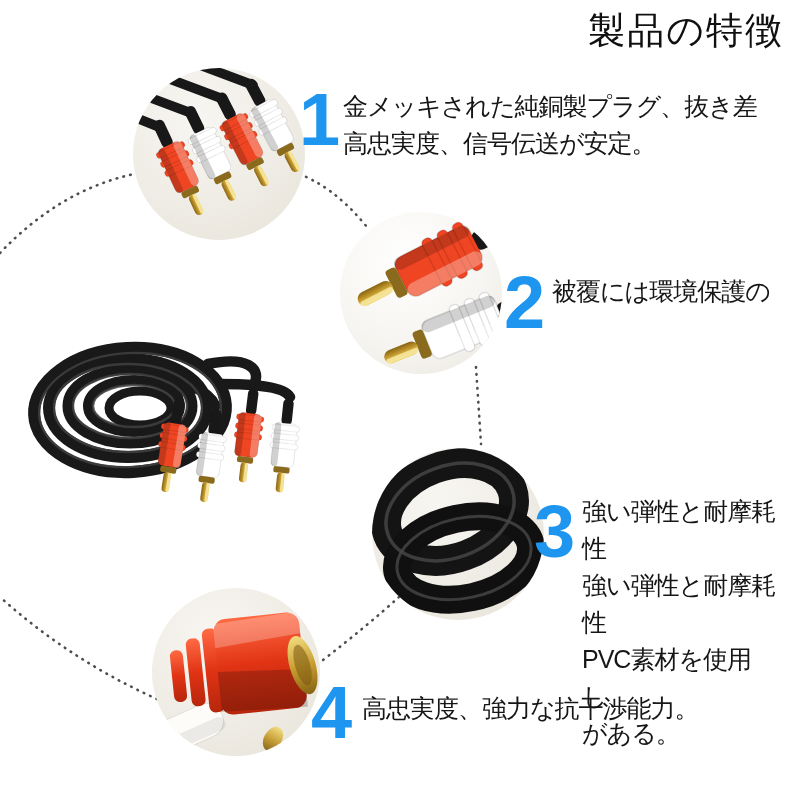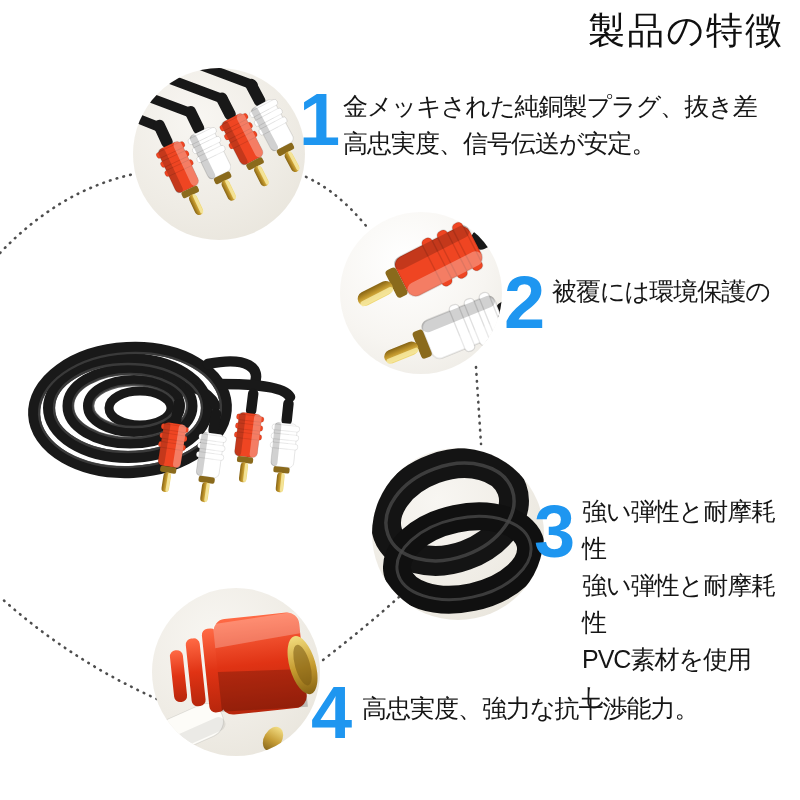--- a/index.html
+++ b/index.html
@@ -164,20 +164,21 @@
   <div class="num" style="left:504px;top:268px">2</div>
   <div class="ftext" style="left:552px;top:273px;width:240px">
     <div>被覆には環境保護の</div>
   </div>
 
   <div class="num" style="left:534px;top:497px">3</div>
   <div class="ftext" style="left:582px;top:493px;width:216px">
     <div>強い弾性と耐摩耗性</div>
     <div>強い弾性と耐摩耗性</div>
     <div>PVC素材を使用し、</div>
+    <div>がある。</div>
   </div>
 
   <div class="num" style="left:311px;top:678px">4</div>
   <div class="ftext" style="left:362px;top:690px;width:440px">
     <div>高忠実度、強力な抗干渉能力。</div>
   </div>
 
 </div>
 
 </body></html>

